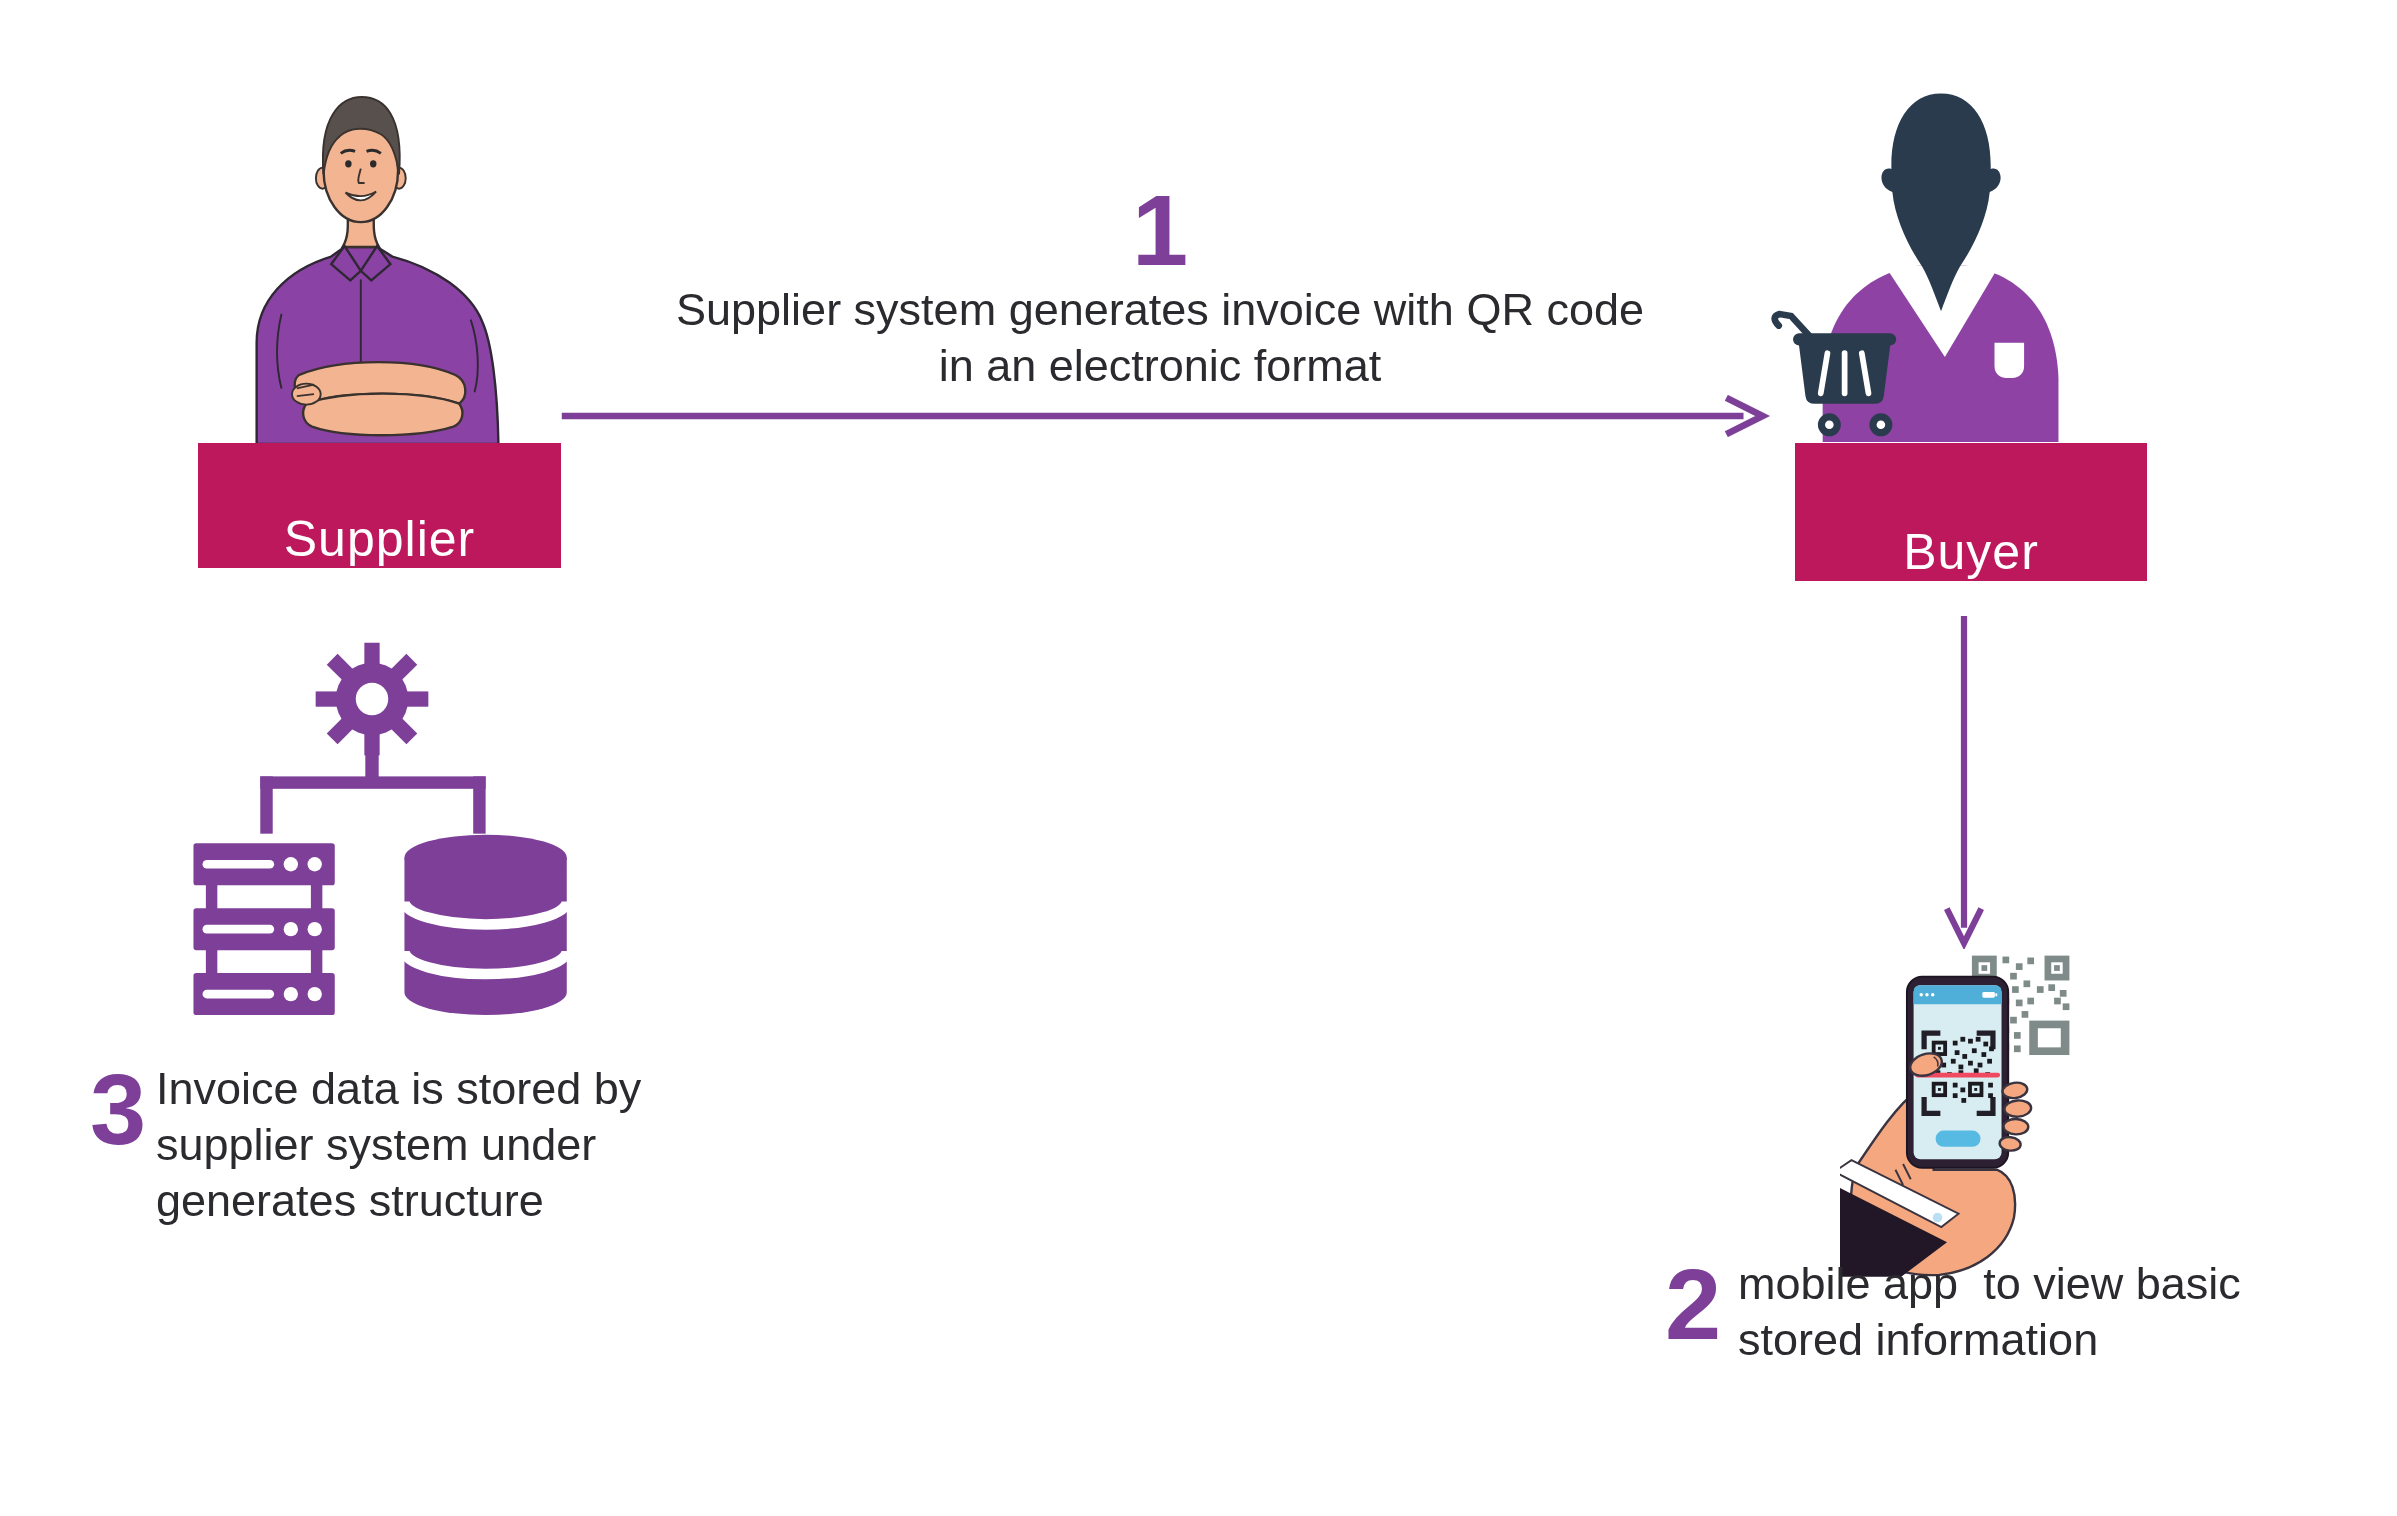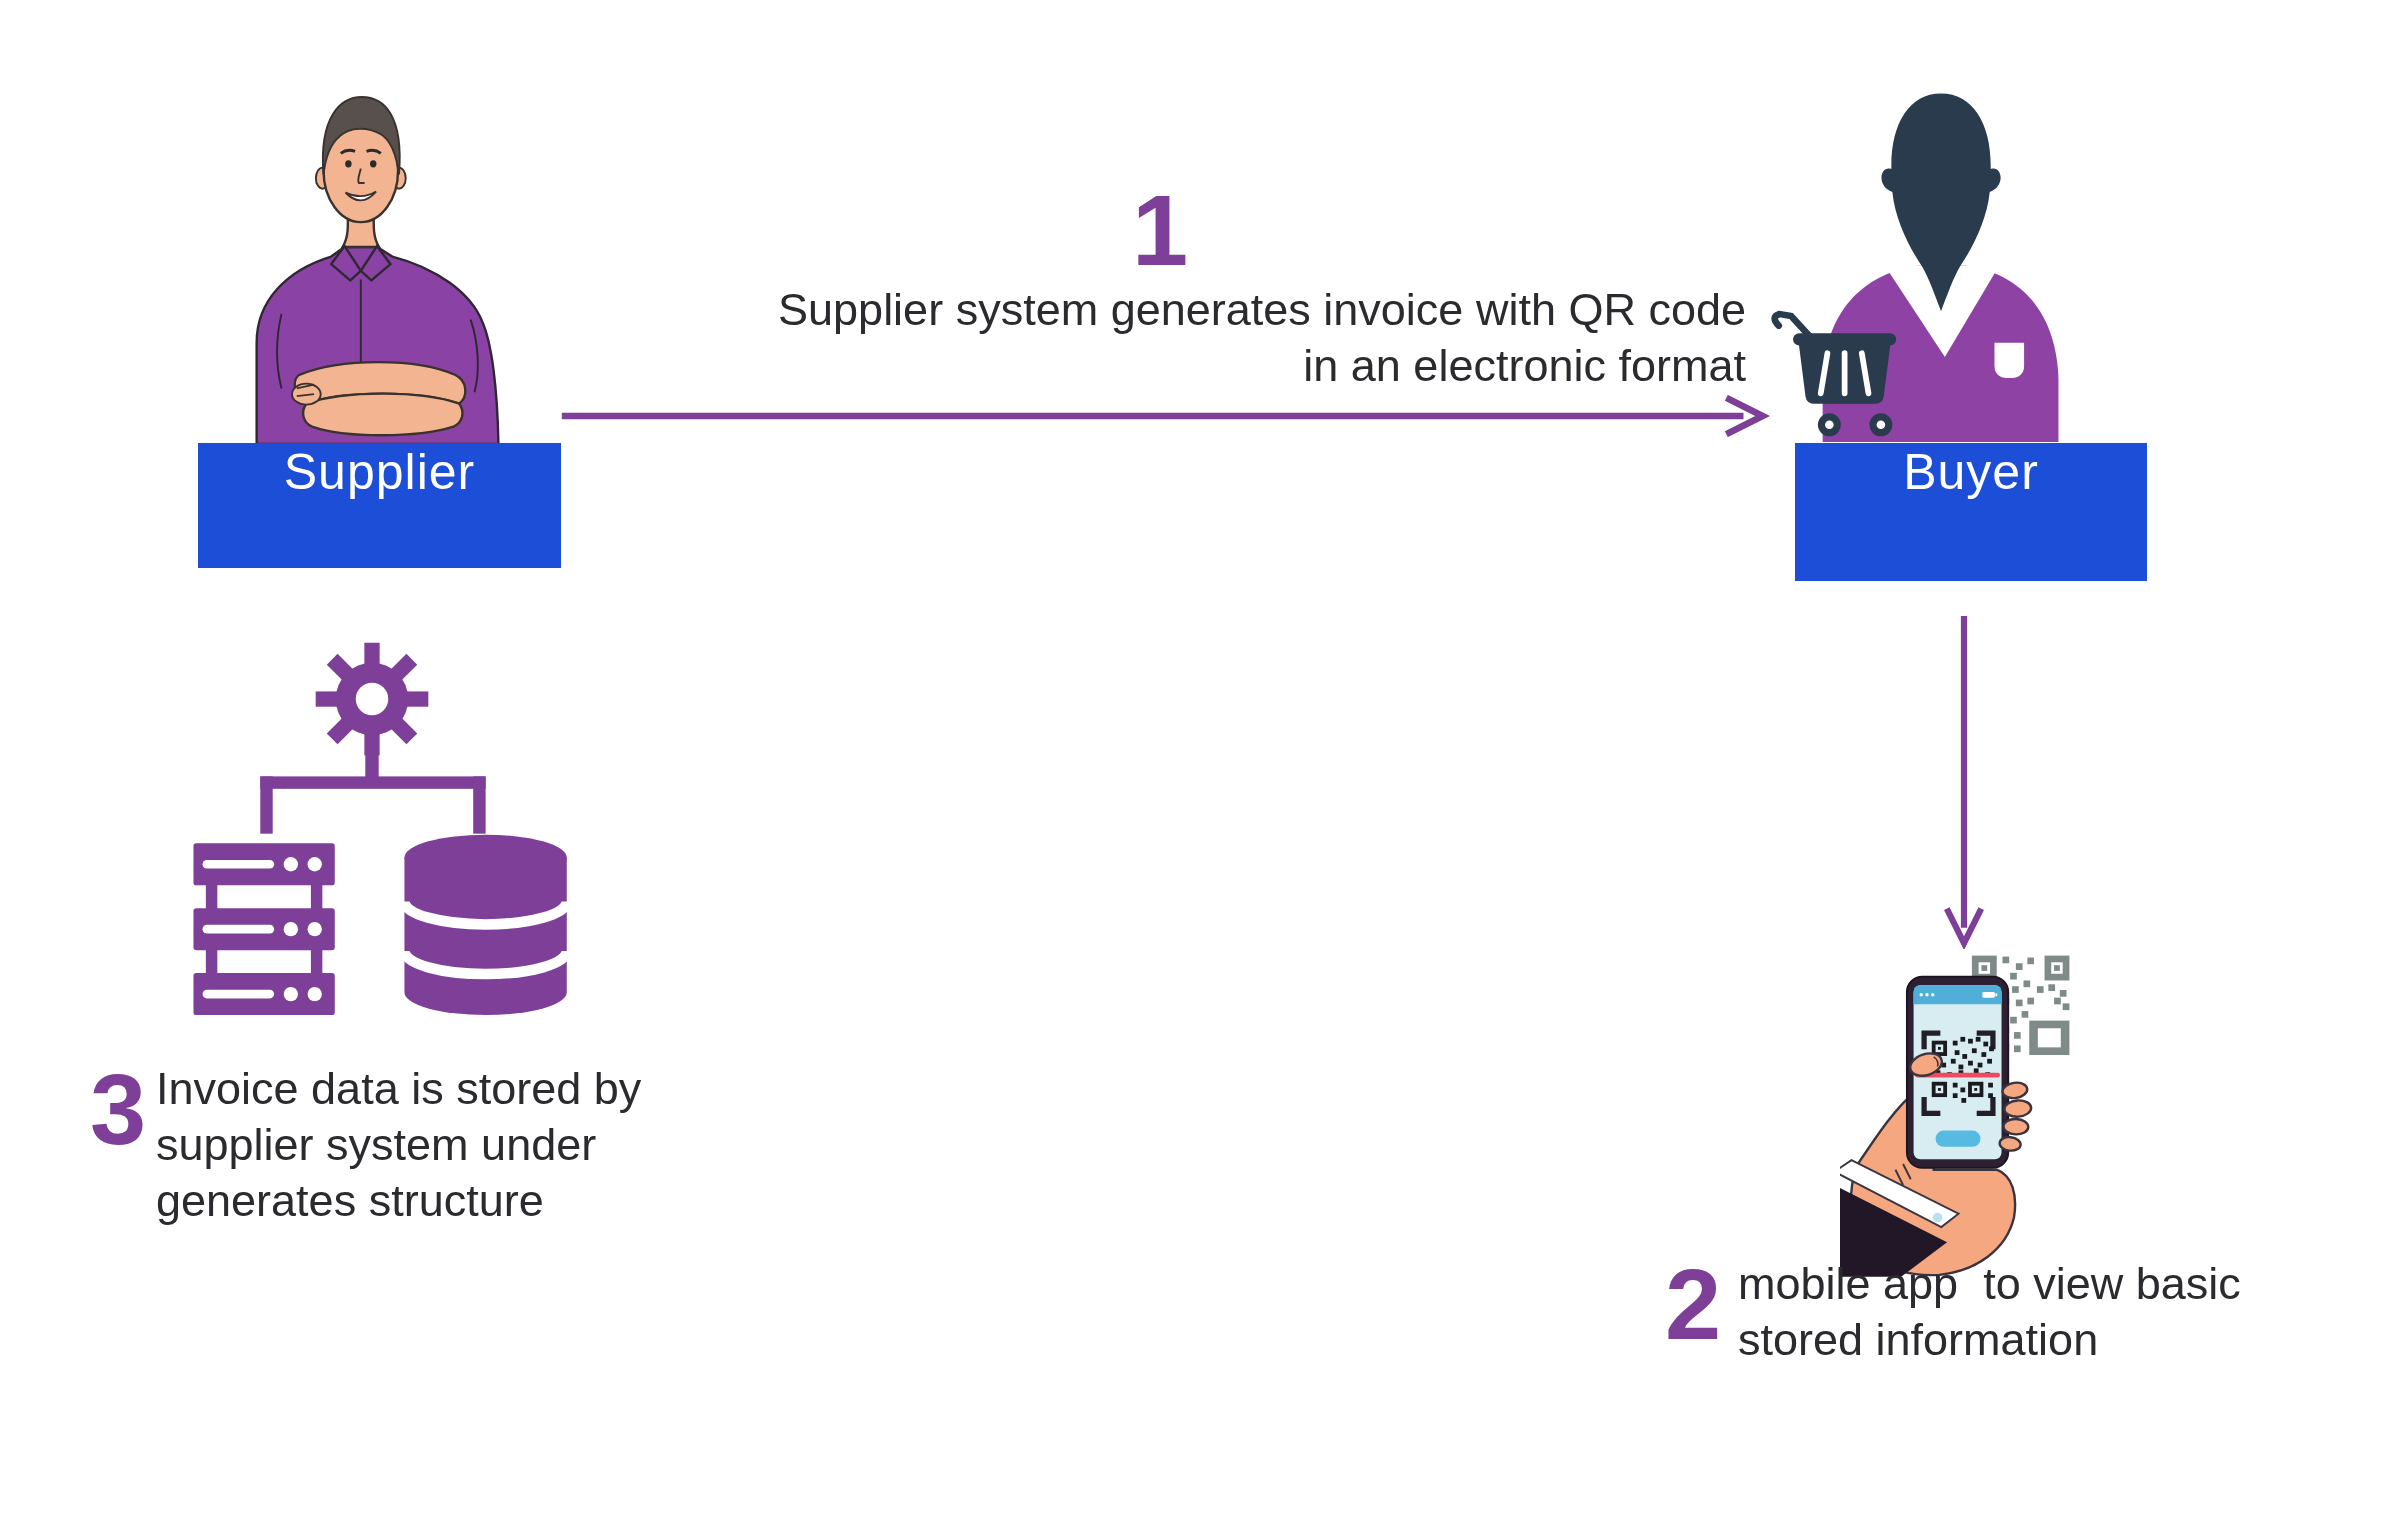--- a/index.html
+++ b/index.html
@@ -1,23 +1,23 @@
 <!DOCTYPE html>
 <html><head>
 <meta charset="utf-8">
 <style>
   html,body{margin:0;padding:0;background:#ffffff;}
   body{font-family:"Liberation Sans", sans-serif;}
   .canvas{position:relative;width:2397px;height:1517px;background:#ffffff;overflow:hidden;}
   .abs{position:absolute;}
-  .label-box{position:absolute;background:#1d4ed8;color:#ffffff;display:flex;align-items:flex-start;justify-content:center;font-size:50px;letter-spacing:1px;}
+  .label-box{position:absolute;background:#be185d;color:#ffffff;display:flex;align-items:flex-end;justify-content:center;font-size:50px;letter-spacing:1px;}
   .num{position:absolute;color:#7D3F98;font-weight:bold;font-size:101px;line-height:1;}
   .caption{position:absolute;color:#2B2A2E;font-size:45px;line-height:56px;}
   .caption div{white-space:pre;}
-  .caption.center{text-align:right;}
+  .caption.center{text-align:center;}
   svg{display:block;}
 </style>
 </head>
 <body>
 
 <div class="canvas">
 
   <div class="num" style="left:574px;top:180px;width:1172px;text-align:center;">1</div>
   <div class="caption center" style="left:574px;top:282px;width:1172px;">
     <div>Supplier system generates invoice with QR code</div>

